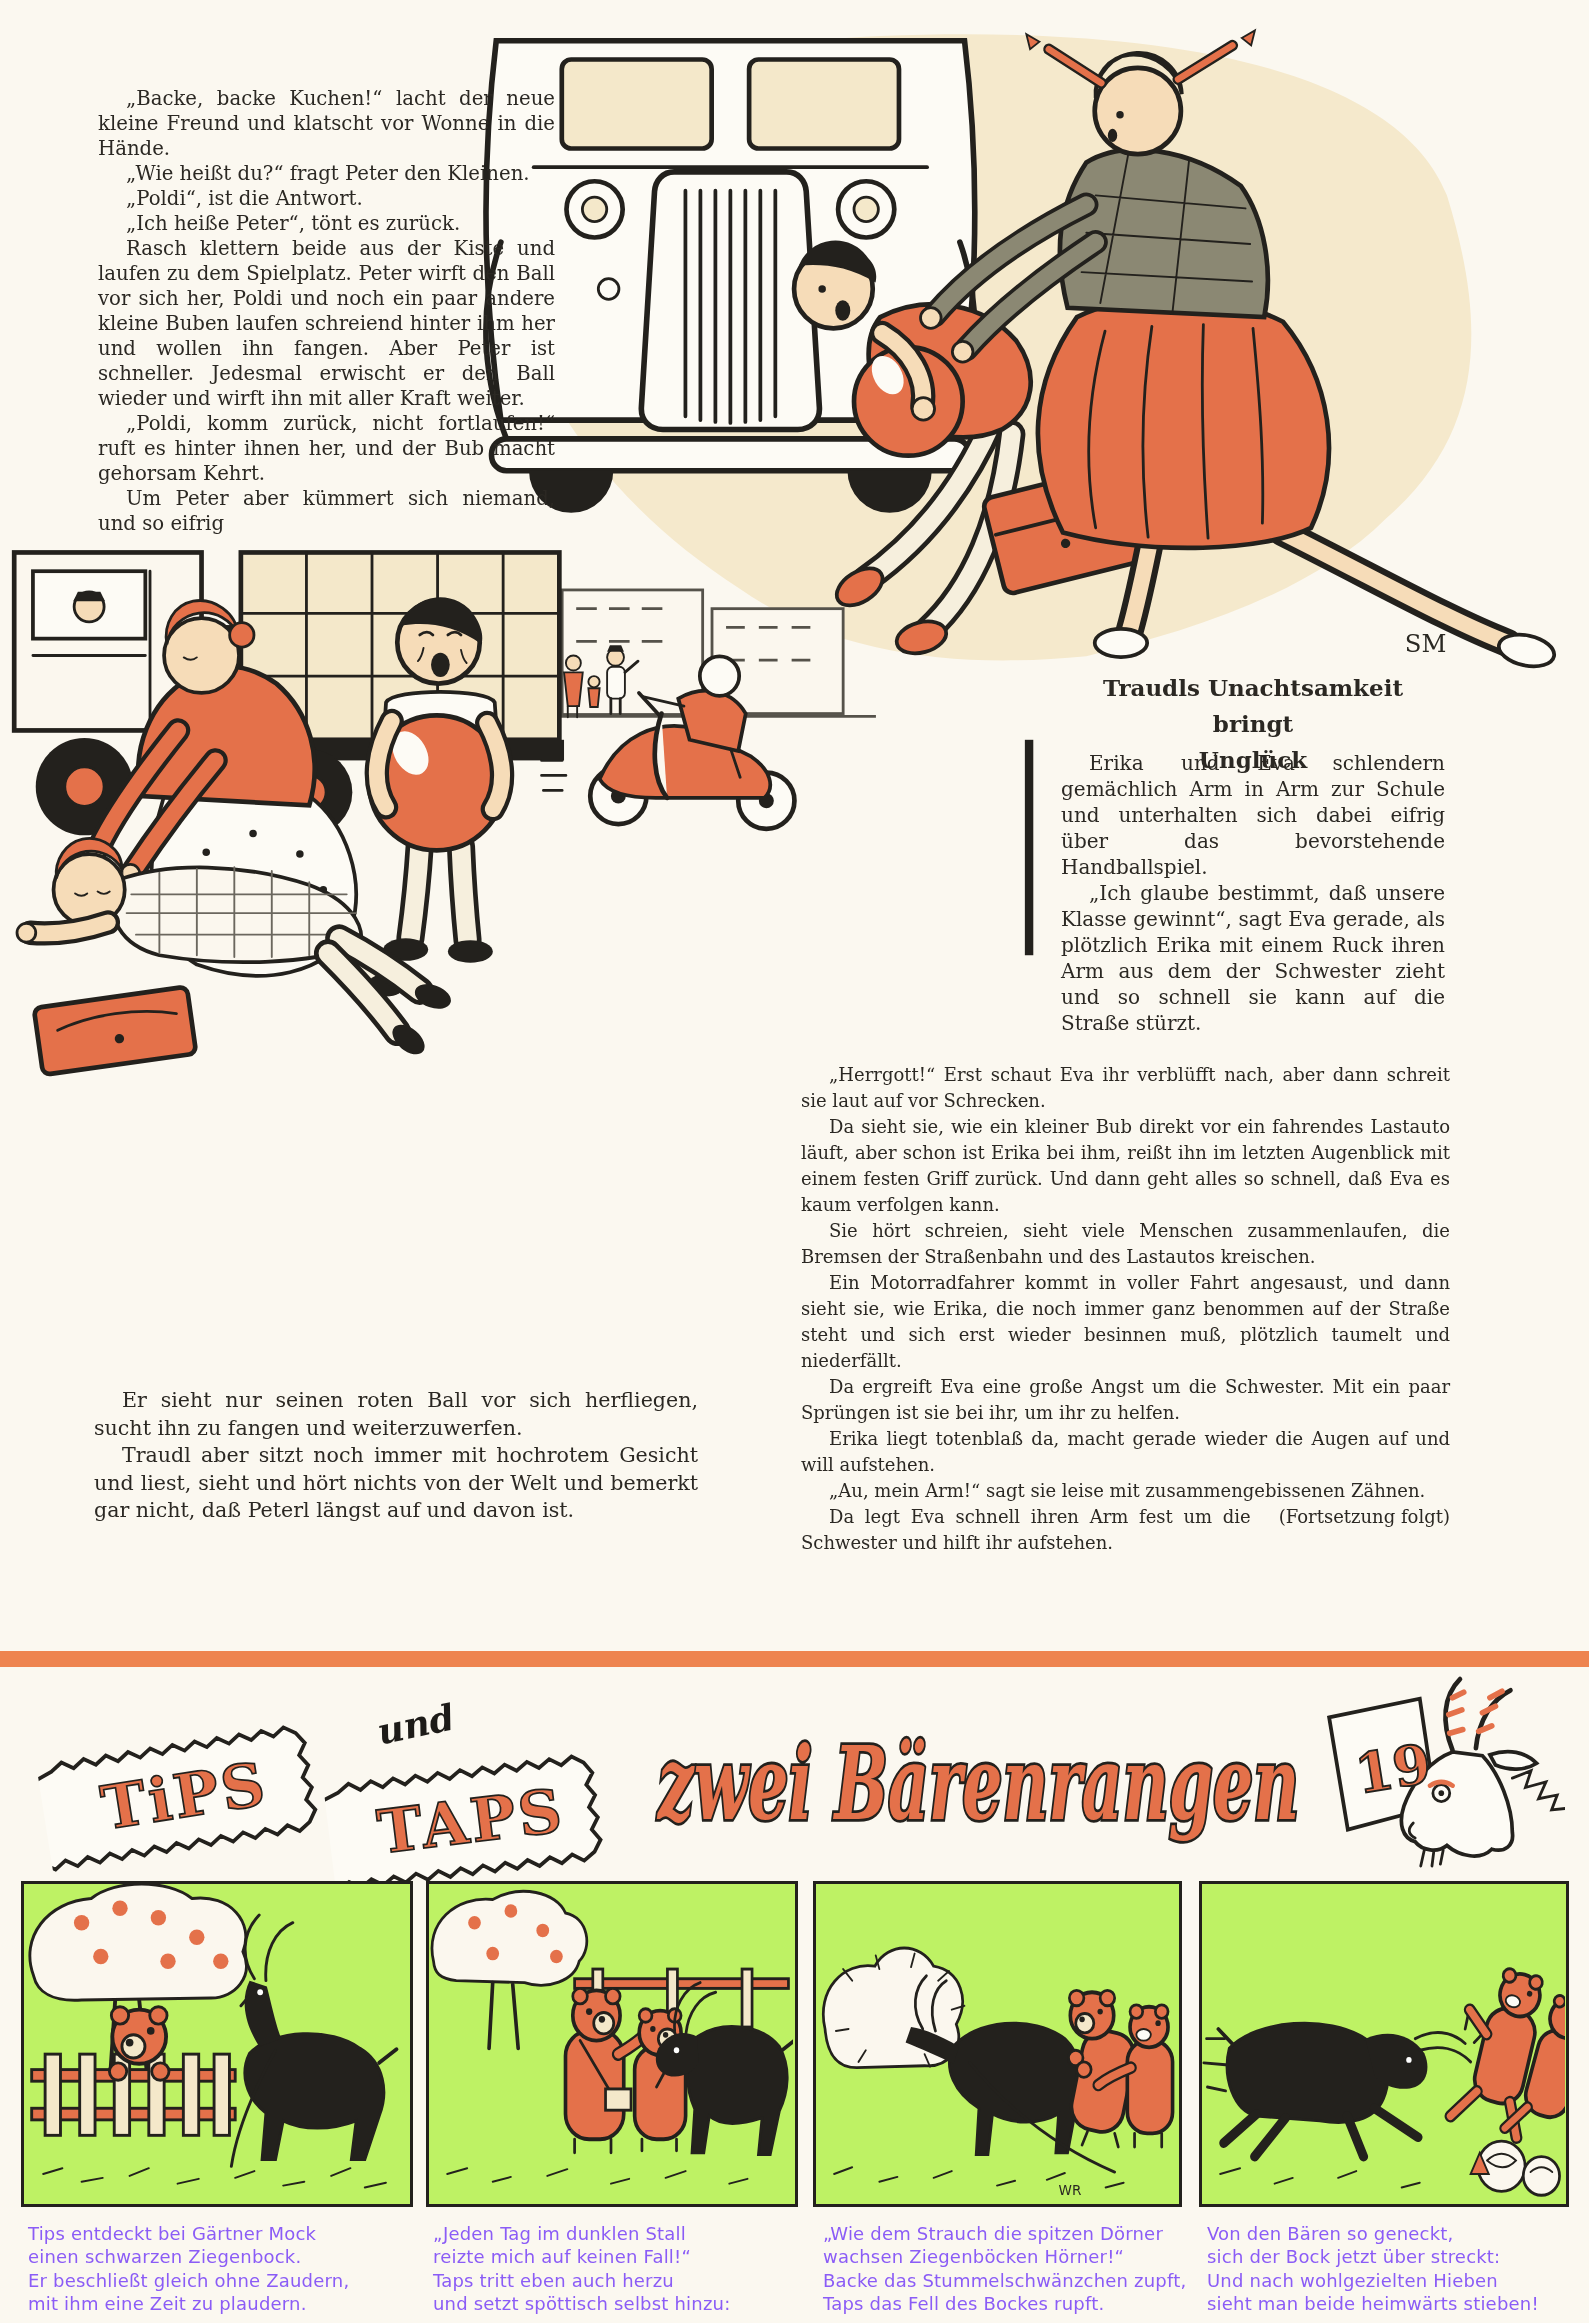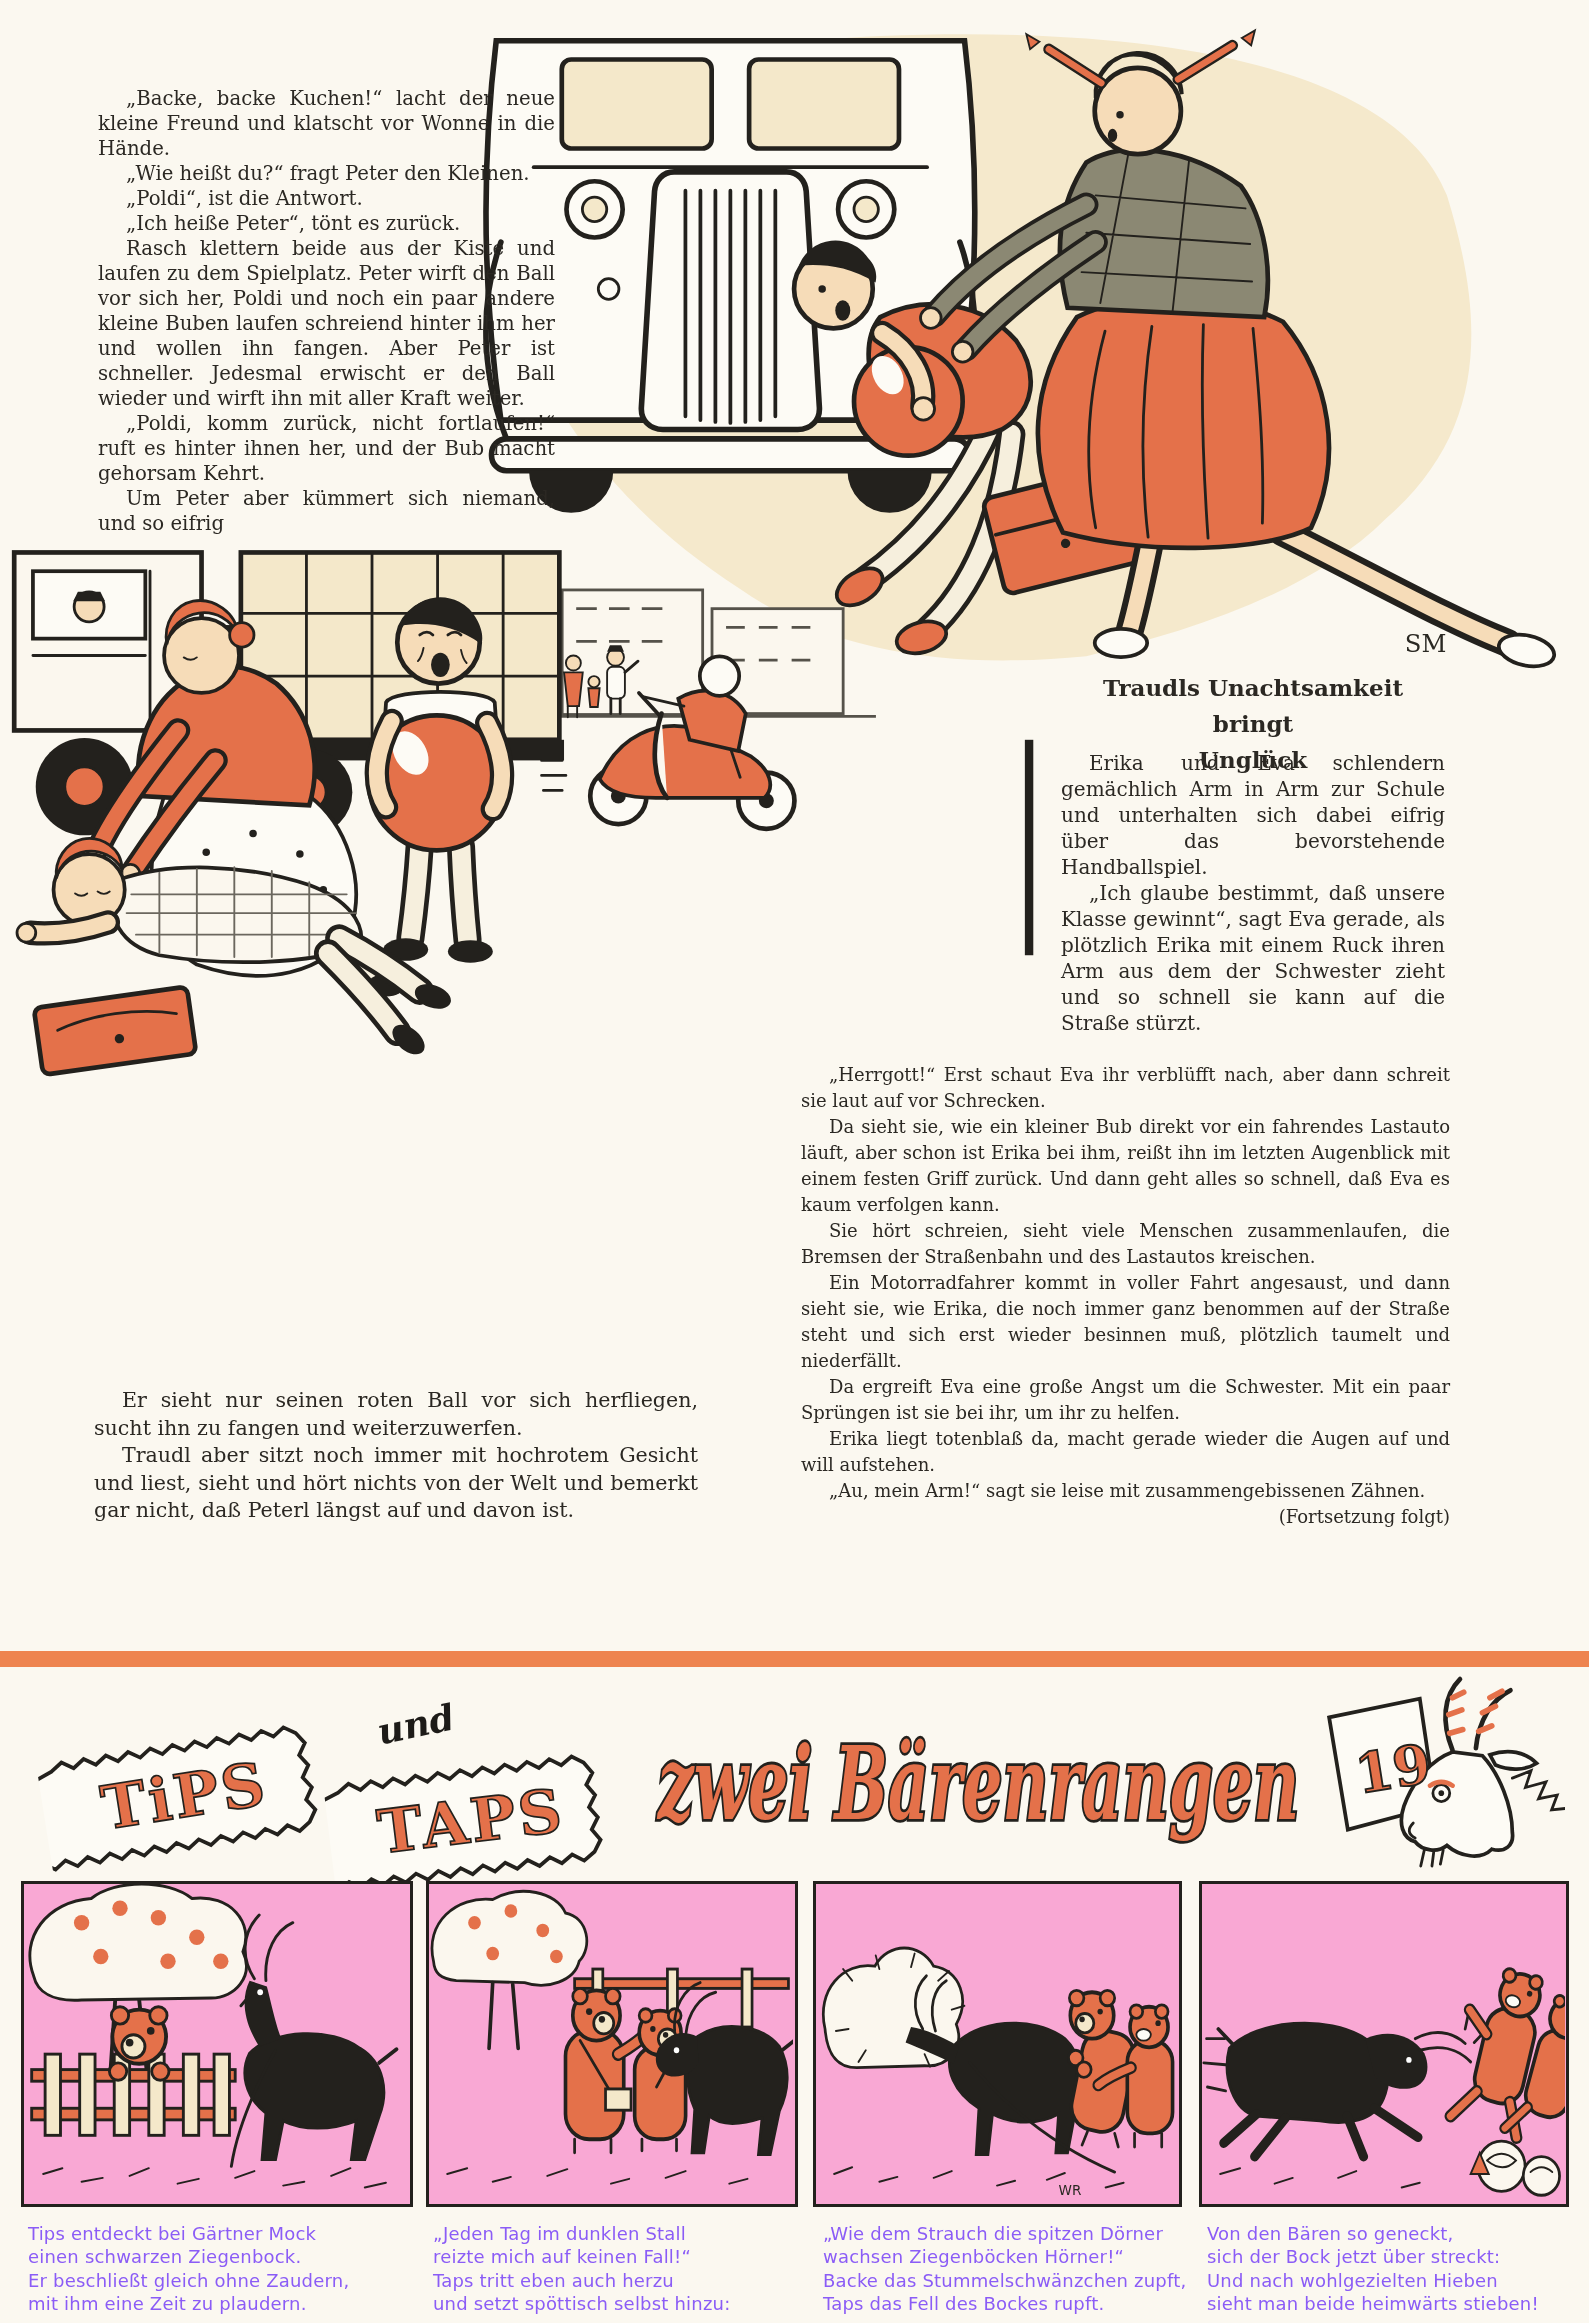--- a/index.html
+++ b/index.html
@@ -12,21 +12,21 @@
   .nw{font-size:20px;line-height:26px;}
   .wd{font-size:18px;line-height:26px;}
   .bl{font-size:20.6px;line-height:27.5px;}
   .col p.noind{text-indent:0;}
   .h2{font-weight:bold;font-size:23px;text-align:center;line-height:36px;margin:0;}
   .cont{float:right;}
   
   .bar{background:#ee8450;}
   
   .cap{font-family:"DejaVu Sans", sans-serif;font-size:18px;line-height:23.4px;color:#8b5cf6;letter-spacing:0.2px;}
-  .panel{position:absolute;border:3.7px solid #23211d;background:#f9a8d4;box-sizing:border-box;}
+  .panel{position:absolute;border:3.7px solid #23211d;background:#bef264;box-sizing:border-box;}
   
   .s2{stroke:#23211d;stroke-width:2;fill:none;stroke-linecap:round;}
   .s3{stroke:#23211d;stroke-width:3;fill:none;stroke-linecap:round;}
   .s4{stroke:#23211d;stroke-width:4;fill:none;stroke-linecap:round;}
   .s5{stroke:#23211d;stroke-width:5;fill:none;stroke-linecap:round;}
   .s6{stroke:#23211d;stroke-width:6;fill:none;stroke-linecap:round;}
   .fw{fill:#fdfbf5;}.fo{fill:#e4714a;}.fc{fill:#f4e8ca;}.fk{fill:#23211d;}.fs{fill:#f6dcb8;}.fp{fill:#fbf7ee;}
   .lO{stroke:#23211d;stroke-width:26;fill:none;stroke-linecap:round;}
   .lO2{stroke:#23211d;stroke-width:30;fill:none;stroke-linecap:round;}
   .iSkin{stroke:#f6dcb8;stroke-width:17;fill:none;stroke-linecap:round;}
@@ -253,20 +253,21 @@
   <div class="abs col wd" style="left:801px;top:1062px;width:649px;">
     <p>„Herrgott!“ Erst schaut Eva ihr verblüfft nach, aber dann schreit sie laut auf vor Schrecken.</p>
     <p>Da sieht sie, wie ein kleiner Bub direkt vor ein fahrendes Lastauto läuft, aber schon ist Erika bei ihm, reißt ihn im letzten Augenblick mit einem festen Griff zurück. Und dann geht alles so schnell, daß Eva es kaum verfolgen kann.</p>
     <p>Sie hört schreien, sieht viele Menschen zusammenlaufen, die Bremsen der Straßenbahn und des Lastautos kreischen.</p>
     <p>Ein Motorradfahrer kommt in voller Fahrt angesaust, und dann sieht sie, wie Erika, die noch immer ganz benommen auf der Straße steht und sich erst wieder besinnen muß, plötzlich taumelt und niederfällt.</p>
     <p>Da ergreift Eva eine große Angst um die Schwester. Mit ein paar Sprüngen ist sie bei ihr, um ihr zu helfen.</p>
     <p>Erika liegt totenblaß da, macht gerade wieder die Augen auf und will aufstehen.</p>
     <p>„Au, mein Arm!“ sagt sie leise mit zusammengebissenen Zähnen.</p>
     <p>
       <span class="cont">(Fortsetzung folgt)</span>
+      <span>Da legt Eva schnell ihren Arm fest um die Schwester und hilft ihr aufstehen.</span>
     </p>
   </div>
 
   <div class="abs col bl" style="left:94px;top:1387px;width:604px;">
     <p>Er sieht nur seinen roten Ball vor sich herfliegen, sucht ihn zu fangen und weiterzuwerfen.</p>
     <p>Traudl aber sitzt noch immer mit hochrotem Gesicht und liest, sieht und hört nichts von der Welt und bemerkt gar nicht, daß Peterl längst auf und davon ist.</p>
   </div>
 
   <div class="abs bar" style="left:0;top:1651px;width:1589px;height:16px;"></div>
 

